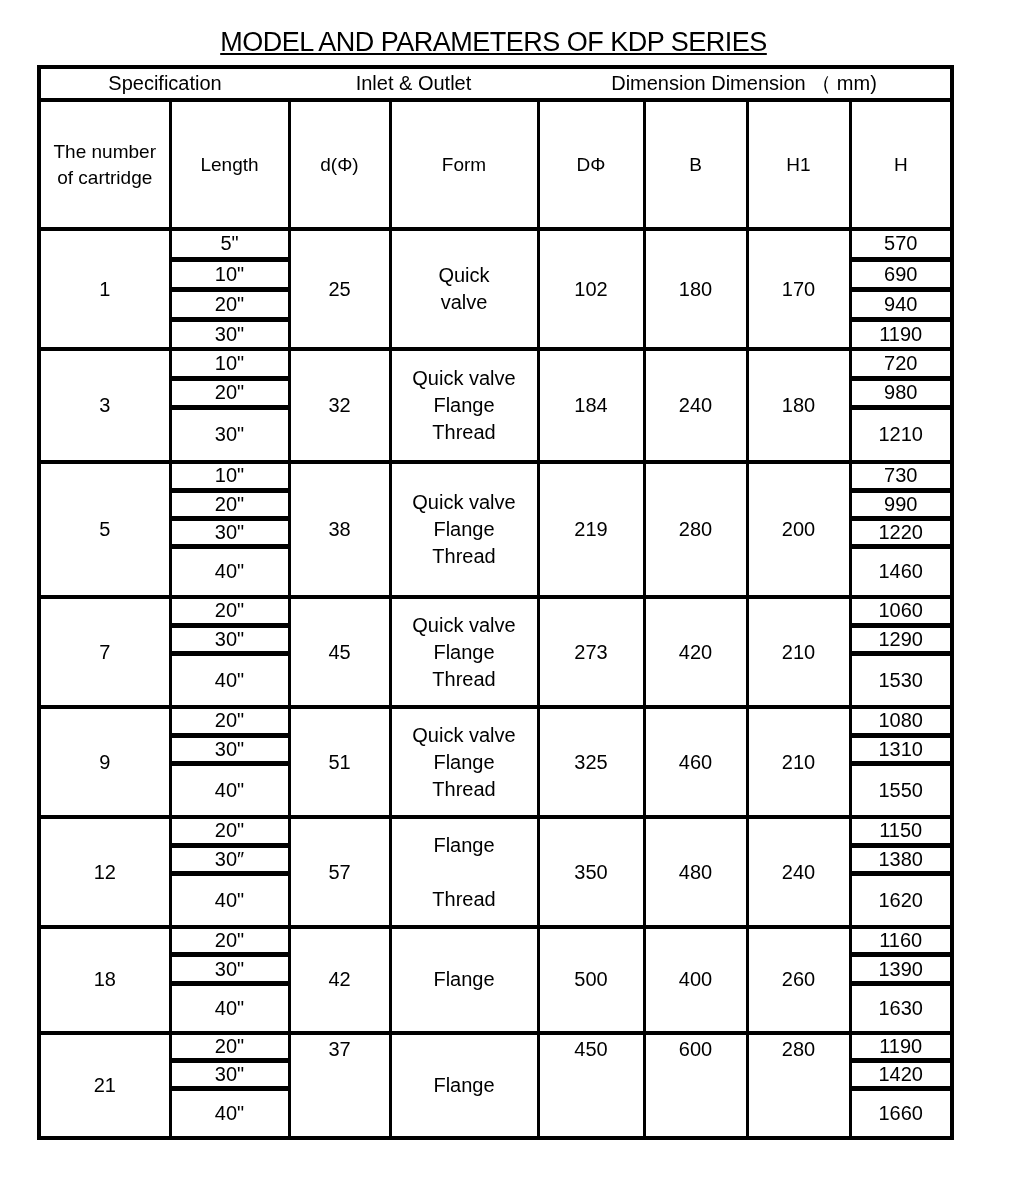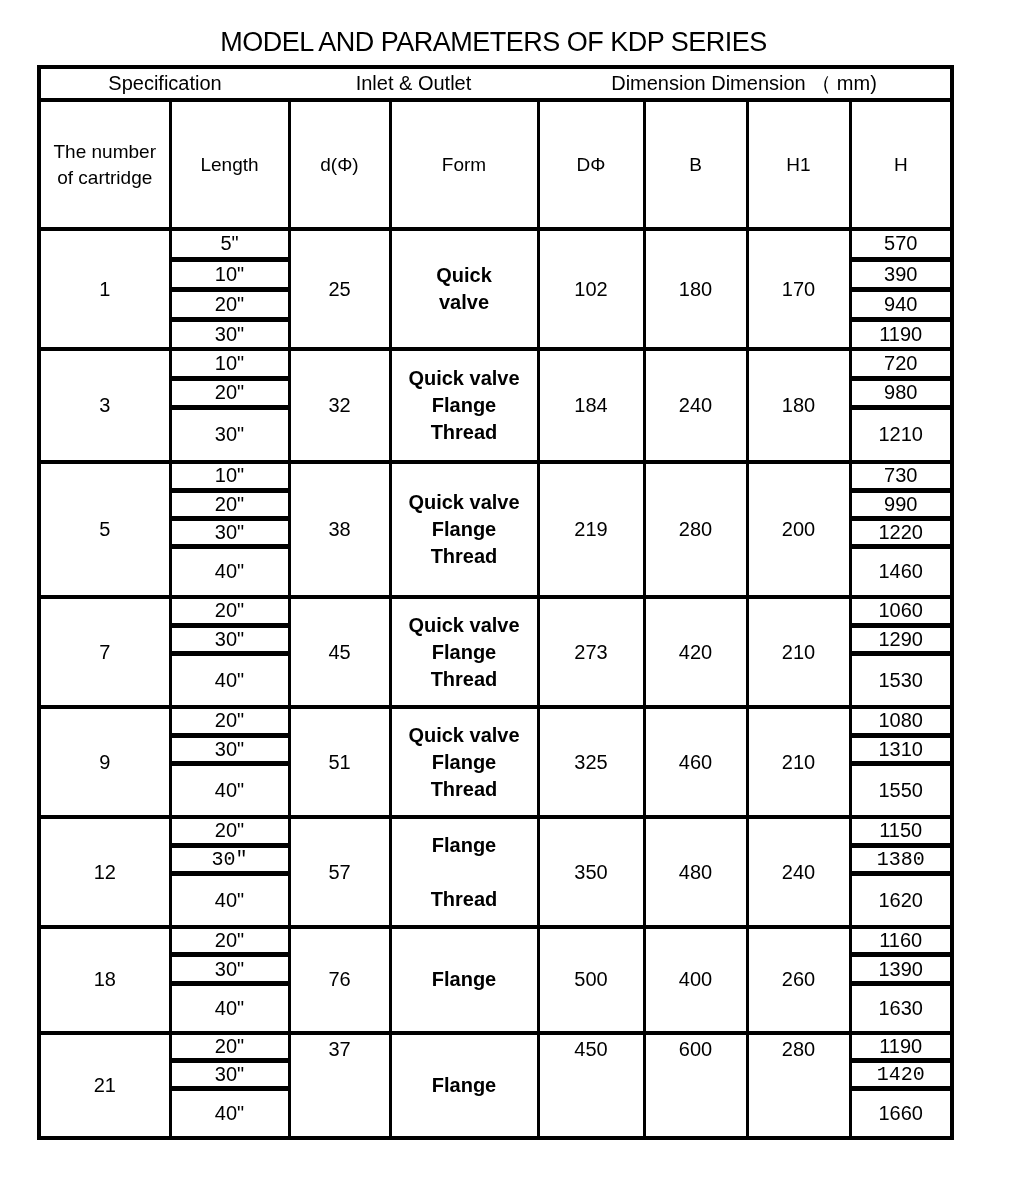--- a/index.html
+++ b/index.html
@@ -4,40 +4,40 @@
 <style>
   html,body{margin:0;padding:0;background:#fff;}
   body{
     width:1011px;height:1180px;
     font-family:"Liberation Sans","DejaVu Sans",sans-serif;
     color:#000;
   }
   .title{
     margin:26px 0 0 37px;width:913px;
     text-align:center;font-size:27px;font-weight:400;letter-spacing:-0.5px;
-    line-height:32px;white-space:nowrap;
+    line-height:32px;white-space:nowrap;text-decoration:underline;
   }
   table{
     margin:7px 0 0 37px;width:913px;
     border-collapse:collapse;table-layout:fixed;
     border:4px solid #000;background:#fff;padding-left:20px;
   }
   th,td{
     border:3px solid #000;padding:0;
     text-align:center;vertical-align:middle;
     white-space:pre-line;font-weight:400;font-size:20px;color:#000;
     overflow:hidden;
   }
   tr.group th{border:none;border-bottom:4px solid #000;height:29px;font-size:20px;}
   tr.colhead th{height:125px;font-size:19px;line-height:26px;}
   tr.block-start td{border-top-width:4px;}
   .sub{border-bottom-width:5px;}
-  .form{line-height:27px;font-weight:bold;}
+  .form{line-height:27px;}
   .vtop{vertical-align:top;line-height:29px;}
-  .serif{font-family:Liberation Mono, monospace;text-align:center;}
+  .serif{font-family:Liberation Sans, sans-serif;text-align:center;}
   .h27{height:27px}.h28{height:28px}.h29{height:29px}.h30{height:30px}
   .h49{height:49px}.h51{height:51px}.h54{height:54px}.h55{height:55px}
 </style>
 </head>
 <body>
 
 <div class="title">MODEL AND PARAMETERS OF KDP SERIES</div>
 
 <table>
   <colgroup>
@@ -76,21 +76,21 @@
     <td rowspan="4">25</td>
     <td rowspan="4" class="form">Quick
 valve</td>
     <td rowspan="4">102</td>
     <td rowspan="4">180</td>
     <td rowspan="4">170</td>
     <td class="sub">570</td>
   </tr>
   <tr class="h30">
     <td class="sub">10"</td>
-    <td class="sub">390</td>
+    <td class="sub">690</td>
   </tr>
   <tr class="h30">
     <td class="sub">20"</td>
     <td class="sub">940</td>
   </tr>
   <tr class="h30">
     <td>30"</td>
     <td>1190</td>
   </tr>
 
@@ -199,21 +199,21 @@
     <td class="sub serif">1380</td>
   </tr>
   <tr class="h54">
     <td>40"</td>
     <td>1620</td>
   </tr>
 
   <tr class="block-start h27">
     <td rowspan="3">18</td>
     <td class="sub">20"</td>
-    <td rowspan="3">76</td>
+    <td rowspan="3">42</td>
     <td rowspan="3" class="form">Flange</td>
     <td rowspan="3">500</td>
     <td rowspan="3">400</td>
     <td rowspan="3">260</td>
     <td class="sub">1160</td>
   </tr>
   <tr class="h29">
     <td class="sub">30"</td>
     <td class="sub">1390</td>
   </tr>

